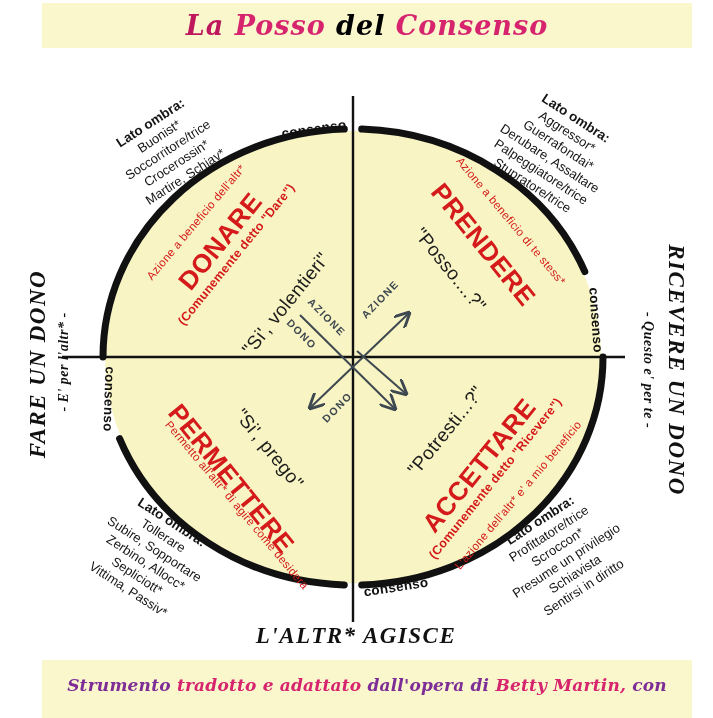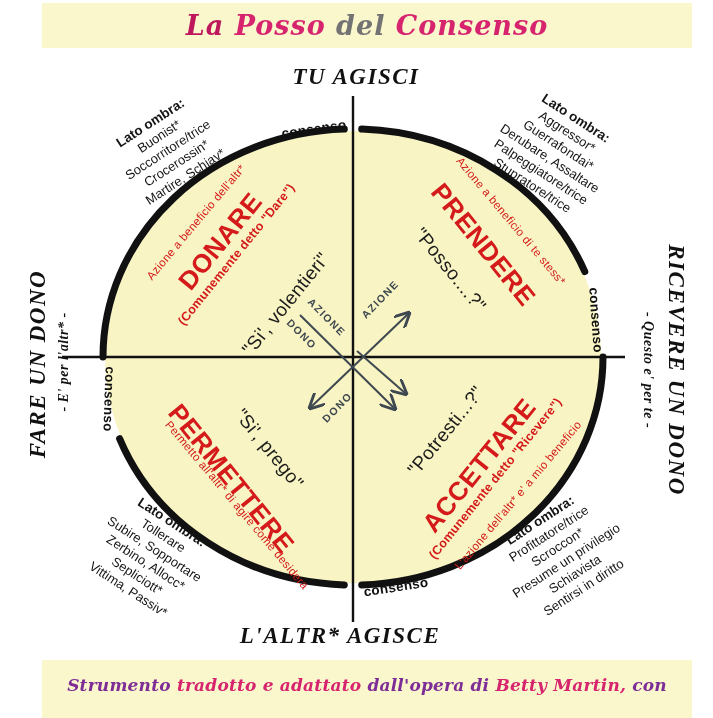--- a/index.html
+++ b/index.html
@@ -30,21 +30,21 @@
   .consenso{font-size:13.5px;font-weight:600;color:#111;letter-spacing:.3px;}
   
   .ctr-label{font-size:10.5px;font-weight:600;color:#3e4850;letter-spacing:1.5px;}
 </style>
 </head>
 <body>
 
 <div id="canvas">
 
   <div id="top-banner" class="banner">
-    <span class="script"><span style="color: #be185d;">La </span><span style="color: rgb(214, 36, 110);">Posso </span><span style="color: #737373; text-align: right;">del </span><span style="color: rgb(214, 36, 110);">Consenso</span></span>
+    <span class="script"><span style="color: #be185d;">La </span><span style="color: rgb(214, 36, 110);">Posso </span><span style="color: #000000; text-align: right;">del </span><span style="color: rgb(214, 36, 110);">Consenso</span></span>
   </div>
 
   <svg class="abs" style="left:0;top:0;" width="713" height="718" viewBox="0 0 713 718">
     <defs>
       <marker id="ah" viewBox="0 0 10 10" refX="8" refY="5" markerWidth="8" markerHeight="8" orient="auto-start-reverse">
         <path d="M0,0 L10,5 L0,10" fill="none" stroke="#3e4850" stroke-width="1.8"></path>
       </marker>
     </defs>
     <ellipse cx="353" cy="357" rx="248" ry="226" fill="#f8f4c3"></ellipse>
     <line x1="353" y1="96" x2="353" y2="622" stroke="#111" stroke-width="2.4"></line>
@@ -57,22 +57,21 @@
     </g>
 
     <g stroke="#111" stroke-width="7" fill="none" stroke-linecap="round">
       <path d="M 361.7 129.1 A 250 228 0 0 1 584.8 271.6"></path>
       <path d="M 603 357 A 250 228 0 0 1 361.7 584.9"></path>
       <path d="M 344.3 584.9 A 250 228 0 0 1 119.6 438.7"></path>
       <path d="M 103 357 A 250 228 0 0 1 344.3 129.1"></path>
     </g>
   </svg>
 
-  <div class="abs ctr axis axis-main" style="left:356px;top:77px;">TU AGISCI</div>
-  <div class="abs ctr axis axis-main" style="left:340px;top:636px;">L'ALTR* AGISCE</div>
+  <div class="abs ctr axis axis-main" style="left:356px;top:636px;">L'ALTR* AGISCE</div>
   <div class="abs axis axis-main" style="left:38px;top:364px;transform:translate(-50%,-50%) rotate(-90deg);">FARE UN DONO</div>
   <div class="abs axis axis-sub" style="left:64px;top:362px;transform:translate(-50%,-50%) rotate(-90deg);">- E' per l'altr* -</div>
   <div class="abs axis axis-main" style="left:676px;top:370px;transform:translate(-50%,-50%) rotate(90deg);">RICEVERE UN DONO</div>
   <div class="abs axis axis-sub" style="left:648px;top:370px;transform:translate(-50%,-50%) rotate(90deg);">- Questo e' per te -</div>
 
   <div class="abs consenso" style="left:314px;top:129px;transform:translate(-50%,-50%) rotate(-8deg);">consenso</div>
   <div class="abs consenso" style="left:596px;top:320px;transform:translate(-50%,-50%) rotate(86deg);">consenso</div>
   <div class="abs consenso" style="left:396px;top:587px;transform:translate(-50%,-50%) rotate(-9deg);">consenso</div>
   <div class="abs consenso" style="left:109px;top:399px;transform:translate(-50%,-50%) rotate(92deg);">consenso</div>
 

